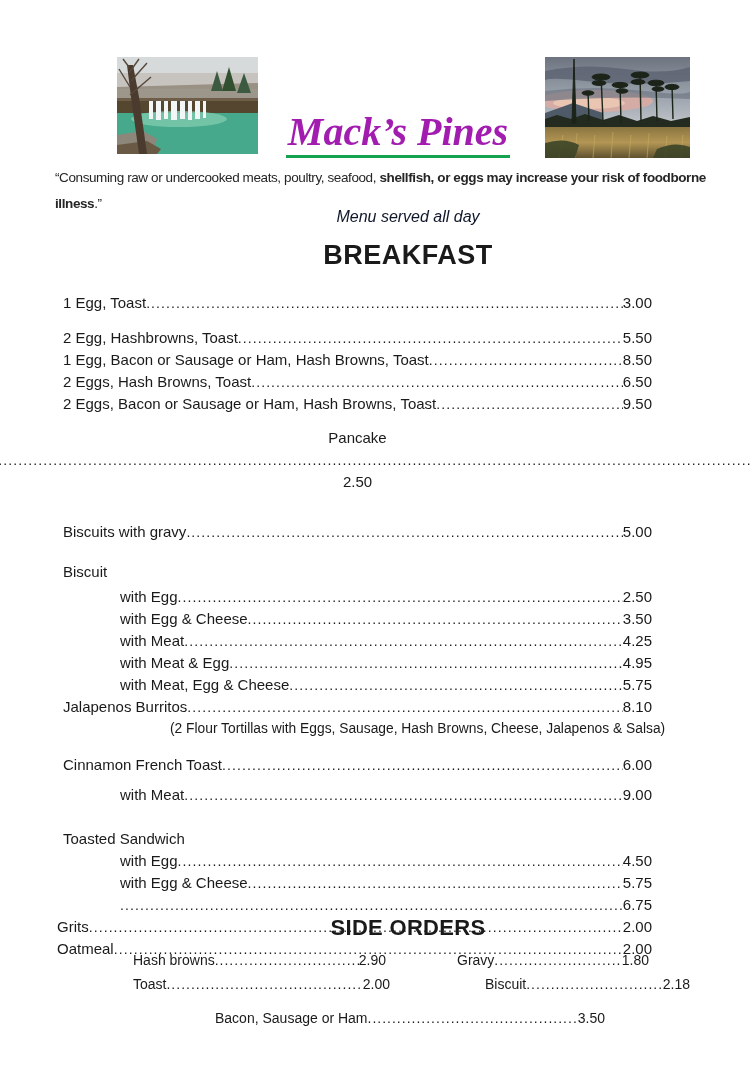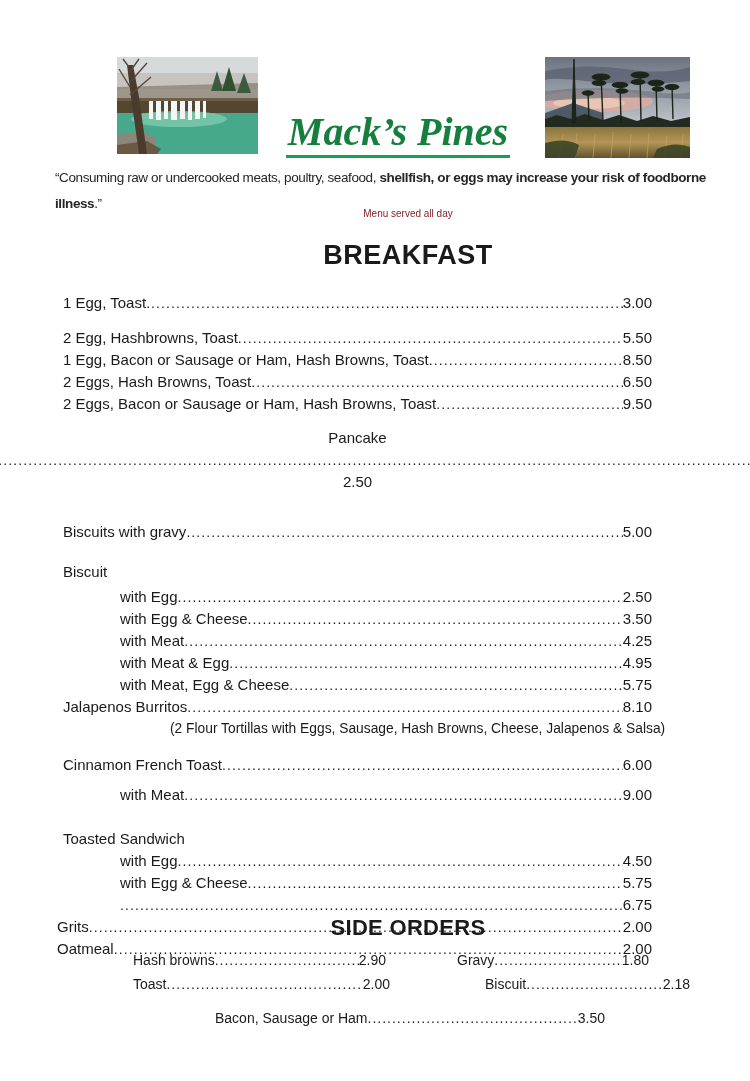--- a/index.html
+++ b/index.html
@@ -39,21 +39,21 @@
   .disclaimer {
     position:absolute; left:55px; top:165px; width:668px;
     font-size:13.5px; line-height:26px;
     letter-spacing:-0.4px;
     color:#262626;
   }
   .disclaimer b { font-weight:700; }
 
   
   .center-block { position:absolute; left:0; width:750px; padding-left:66px; text-align:center; }
-  .served-note  { top:208px; font-size:10px; color:#7f1d1d; }
+  .served-note  { top:208px; font-size:16px; color:#0f172a;font-style:italic; }
   .h-breakfast  { top:240px; font-size:27px; font-weight:700; letter-spacing:0.5px; }
   .h-sides      { top:915px; font-size:22px; font-weight:700; letter-spacing:0.3px; }
 
   
   .menu { position:absolute; left:57px; top:292px; width:595px; font-size:15px; }
   .m-row {
     display:flex; align-items:center;
     line-height:22px; white-space:nowrap;
   }
   .m-name  { flex:0 0 auto; }
@@ -124,21 +124,21 @@
         <path d="M13,30 L2,12"></path>
           <path d="M14,24 L30,6"></path>
           <path d="M12,16 L22,2"></path>
         <path d="M13,38 L34,20"></path>
           <path d="M12,10 L6,2"></path>
       </g>
     </svg>
   </div>
 
   <div class="title-wrap">
-    <span class="site-title" style="color: #15803d; border-bottom-color: rgb(21, 162, 78);">Mack’s Pines</span>
+    <span class="site-title" style="color: #a21caf; border-bottom-color: rgb(21, 162, 78);">Mack’s Pines</span>
   </div>
 
   <div class="photo photo-right">
     <svg viewBox="0 0 145 101" preserveAspectRatio="none">
       <defs>
         <linearGradient id="sky2" x1="0" y1="0" x2="0" y2="1">
           <stop offset="0" stop-color="#6d7480"></stop>
           <stop offset="0.55" stop-color="#9aa2ac"></stop>
           <stop offset="1" stop-color="#c3c6cc"></stop>
         </linearGradient>

